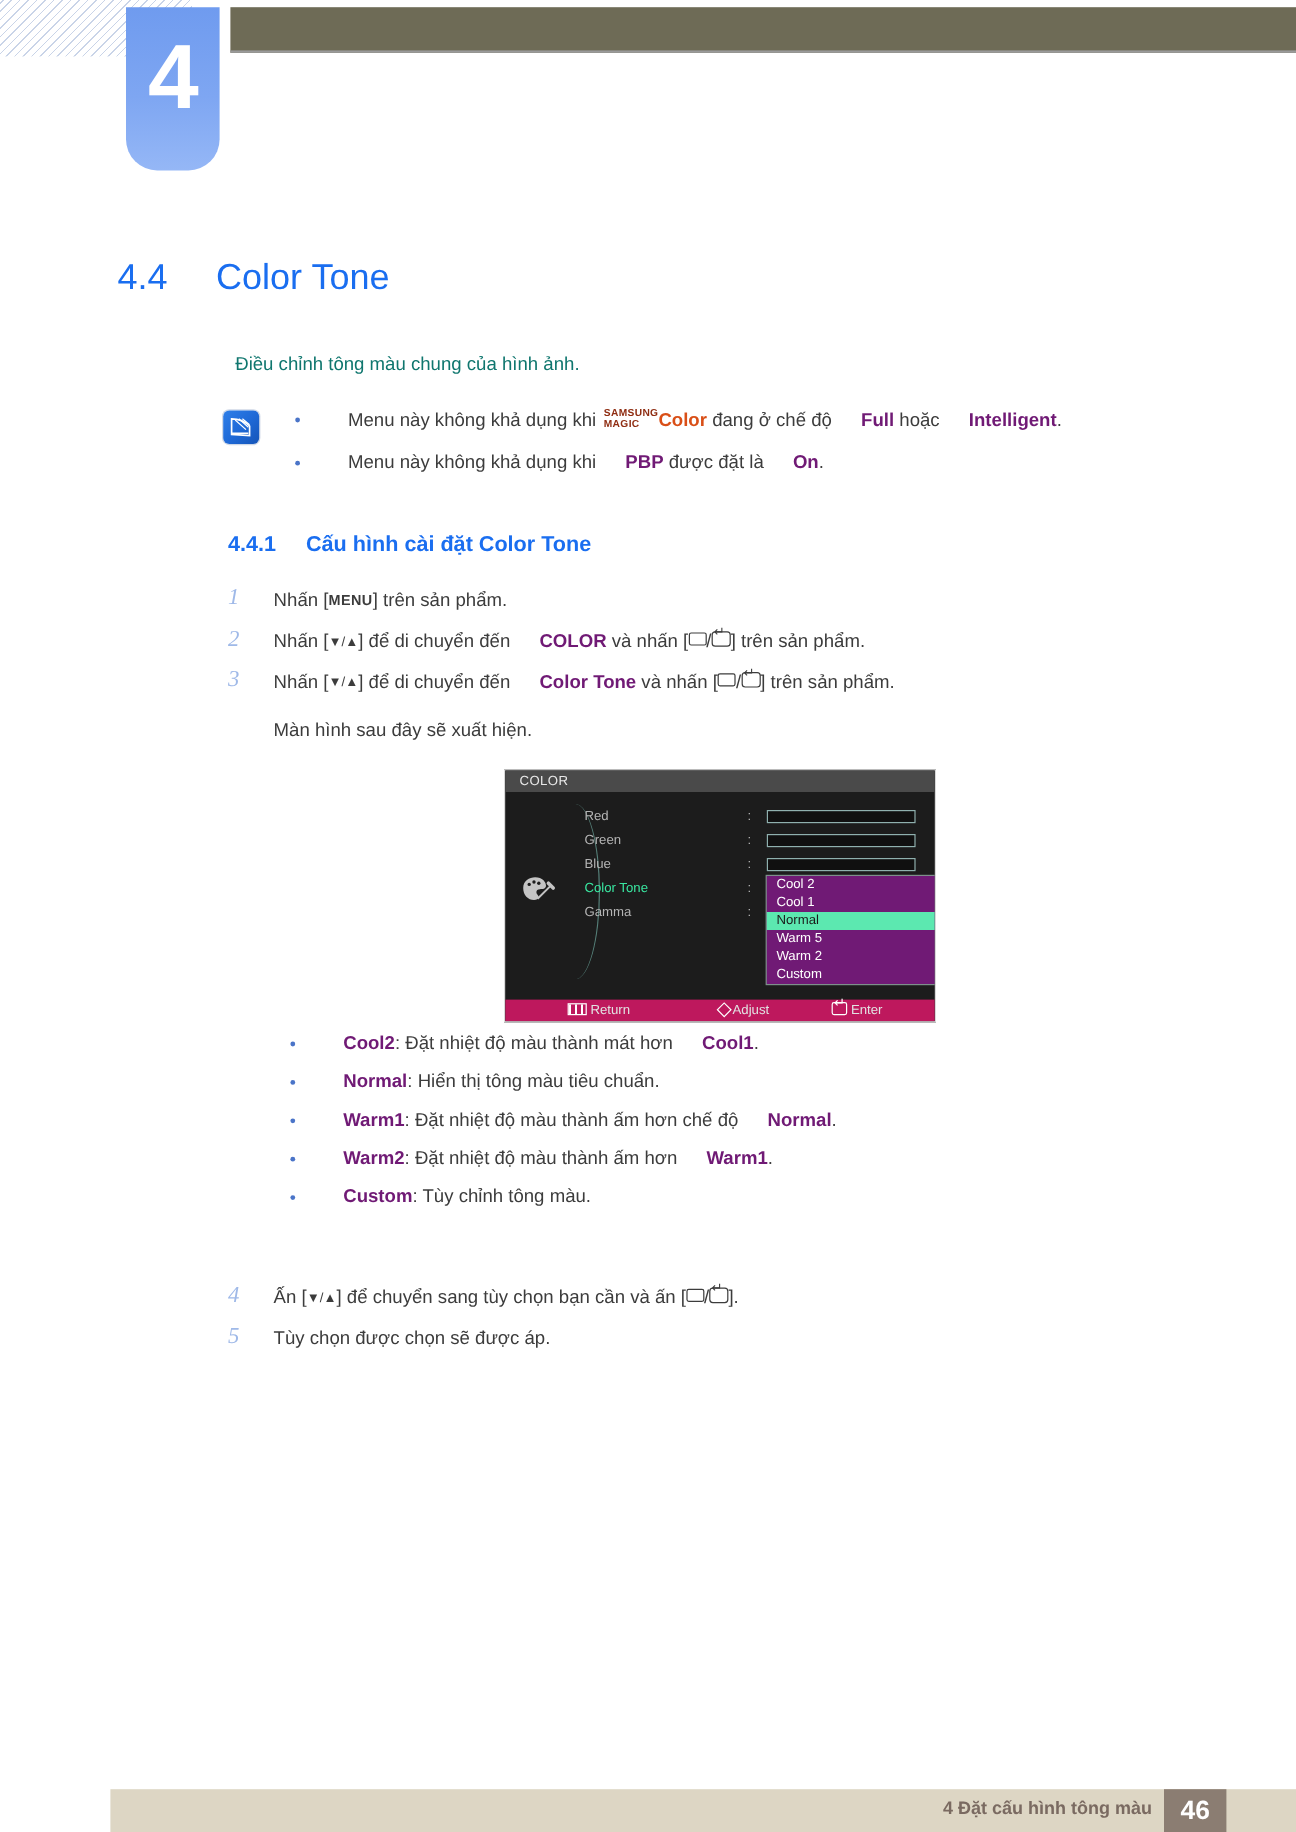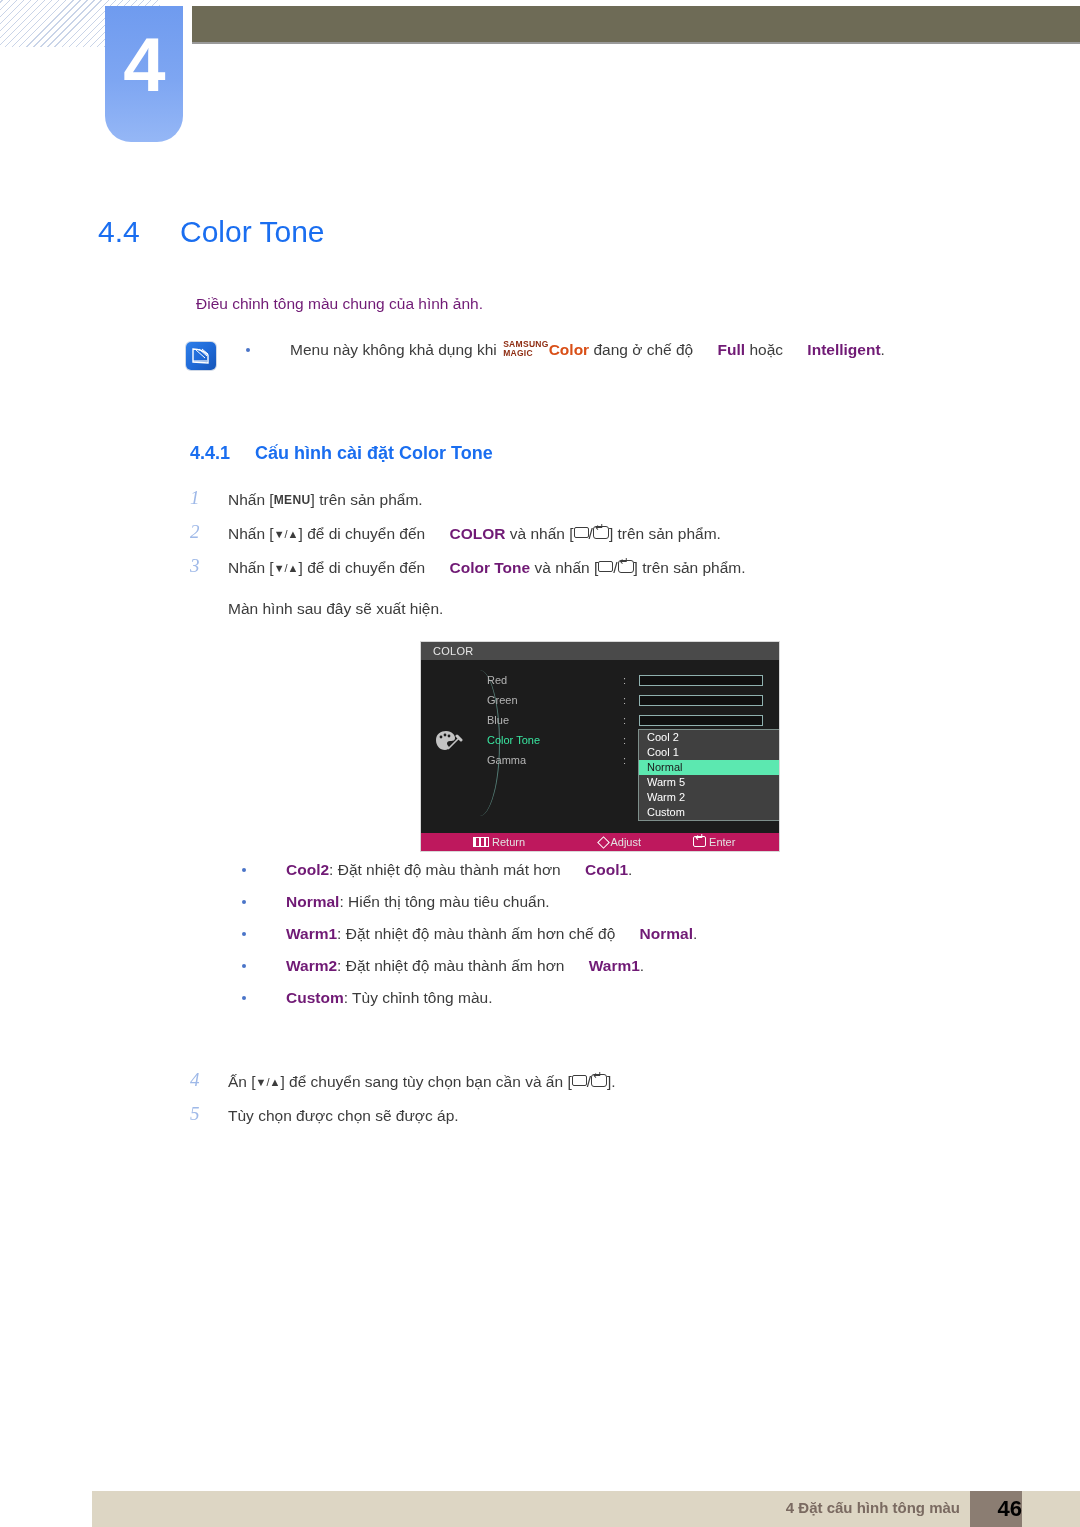--- a/index.html
+++ b/index.html
@@ -73,21 +73,21 @@
     font-size: 30px;
     font-weight: normal;
     color: #1a6ef0;
   }
   .section-num { display:inline-block; width: 82px; }
 
   .intro-text {
     position: absolute;
     left: 196px; top: 135px;
     font-size: 15.5px;
-    color: #701a75;
+    color: #0f766e;
   }
 
   
   .note-block {
     position: absolute;
     left: 186px; top: 182px;
     width: 760px;
   }
   .note-icon {
     position: absolute;
@@ -264,21 +264,21 @@
     box-sizing: border-box;
   }
   .bar-fill {
     height: 100%;
     background: #9db3b5;
   }
   .osd-dropdown {
     position: absolute;
     left: 218px; top: 70px;
     width: 140px; height: 90px;
-    background: #404040;
+    background: #701a75;
     box-shadow: 0 0 0 1px #7e8f8b;
   }
   .dd-item {
     height: 15px;
     line-height: 15px;
     padding-left: 8px;
     font-size: 11px;
     color: #ffffff;
   }
   .dd-item.sel {
@@ -363,24 +363,24 @@
     font-size: 15px;
     font-weight: bold;
     color: #7a6a61;
     text-align: right;
   }
   .footer-page {
     position: absolute;
     left: 878px; top: 0;
     width: 52px; height: 36px;
     background: #8b7d72;
-    color: #000000;
+    color: #ffffff;
     font-size: 22px;
     font-weight: bold;
-    text-align: right;
+    text-align: center;
     line-height: 36px;
   }
 </style>
 </head>
 <body>
 
 <div class="header-zone">
   <div class="hatch"></div>
   <div class="olive-bar"></div>
   <div class="chapter-tab">4</div>
@@ -401,20 +401,23 @@
         <path d="M7 19 L21 19" stroke="#ffffff" stroke-width="1.2"></path>
         <path d="M10 8 L19 16 M13 7 L21 14 M16 7 L22 12" stroke="#ffffff" stroke-width="1"></path>
       </svg>
     </div>
     <div class="note-lines">
 
       <div class="note-line">
         <span class="b"></span><span>Menu này không khả dụng khi </span><span class="magic-wrap"><span class="magic-stack"><span>SAMSUNG</span><span>MAGIC</span></span><span class="magic-color">Color</span></span><span> đang ở chế độ </span><span class="orange-b">Full</span><span> hoặc </span><span class="orange-b">Intelligent</span><span>.</span>
       </div>
 
+      <div class="note-line">
+        <span class="b"></span><span>Menu này không khả dụng khi </span><span class="orange-b">PBP</span><span> được đặt là </span><span class="orange-b">On</span><span>.</span>
+      </div>
 
     </div>
   </div>
 
   <div class="subsection-head">
     <span class="sn">4.4.1</span><span>Cấu hình cài đặt Color Tone</span>
   </div>
 
   <div class="steps">
     <div class="step">

